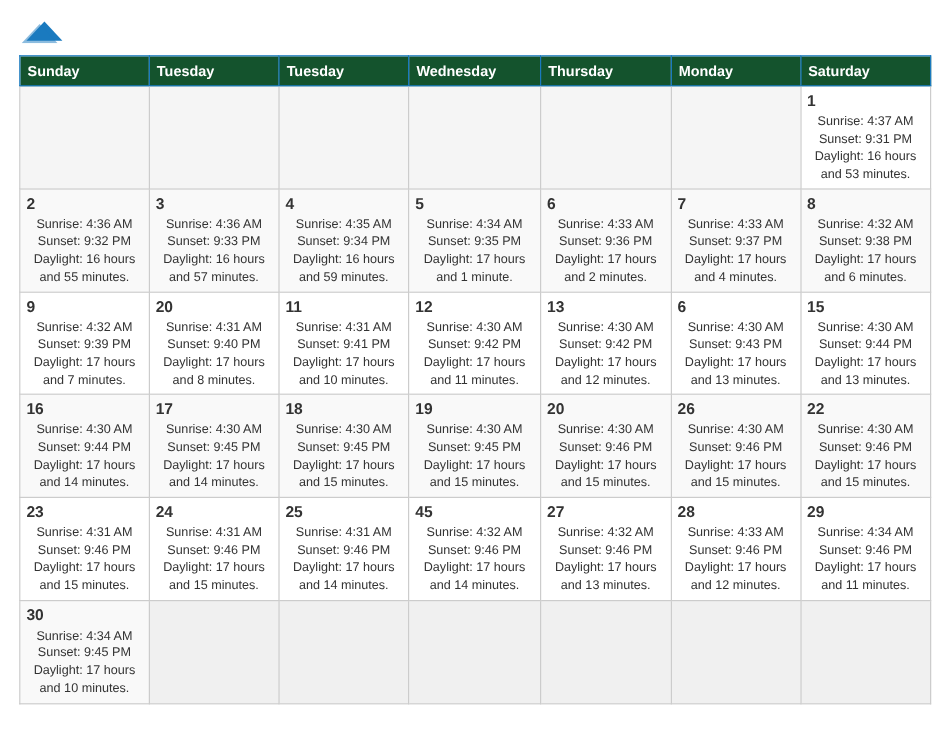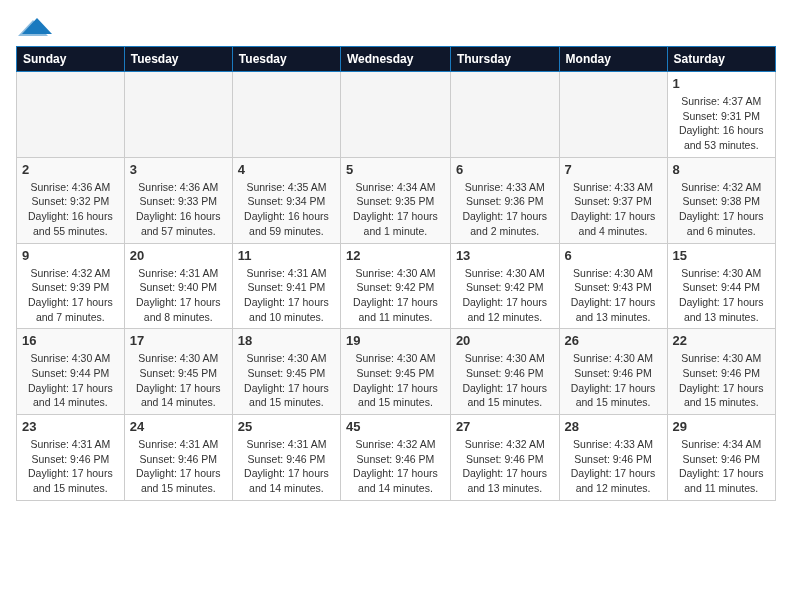--- a/index.html
+++ b/index.html
@@ -41,21 +41,21 @@
     .location {
       font-size: 16px;
       color: #555;
     }
     .calendar {
       width: 100%;
       border-collapse: collapse;
       font-size: 10.5px;
     }
     .calendar th {
-      background: #0f172a;
+      background: #14532d;
       color: #fff;
       text-align: left;
       padding: 5px 6px;
       font-size: 12px;
       font-weight: bold;
       border: 1px solid #1a7abf;
     }
     .calendar td {
       border: 1px solid #ccc;
       vertical-align: top;
@@ -302,14 +302,28 @@
 Sunset: 9:46 PM
 Daylight: 17 hours and 12 minutes.</div>
         </td>
         <td>
           <span class="day-number">29</span>
           <div class="day-info" style="white-space: pre-line;">Sunrise: 4:34 AM
 Sunset: 9:46 PM
 Daylight: 17 hours and 11 minutes.</div>
         </td>
       </tr>
+      <tr class="row-bg-alt">
+        <td>
+          <span class="day-number">30</span>
+          <div class="day-info" style="white-space: pre-line;">Sunrise: 4:34 AM
+Sunset: 9:45 PM
+Daylight: 17 hours and 10 minutes.</div>
+        </td>
+        <td class="empty"></td>
+        <td class="empty"></td>
+        <td class="empty"></td>
+        <td class="empty"></td>
+        <td class="empty"></td>
+        <td class="empty"></td>
+      </tr>
     </tbody>
 </table>
 
 </body></html>

